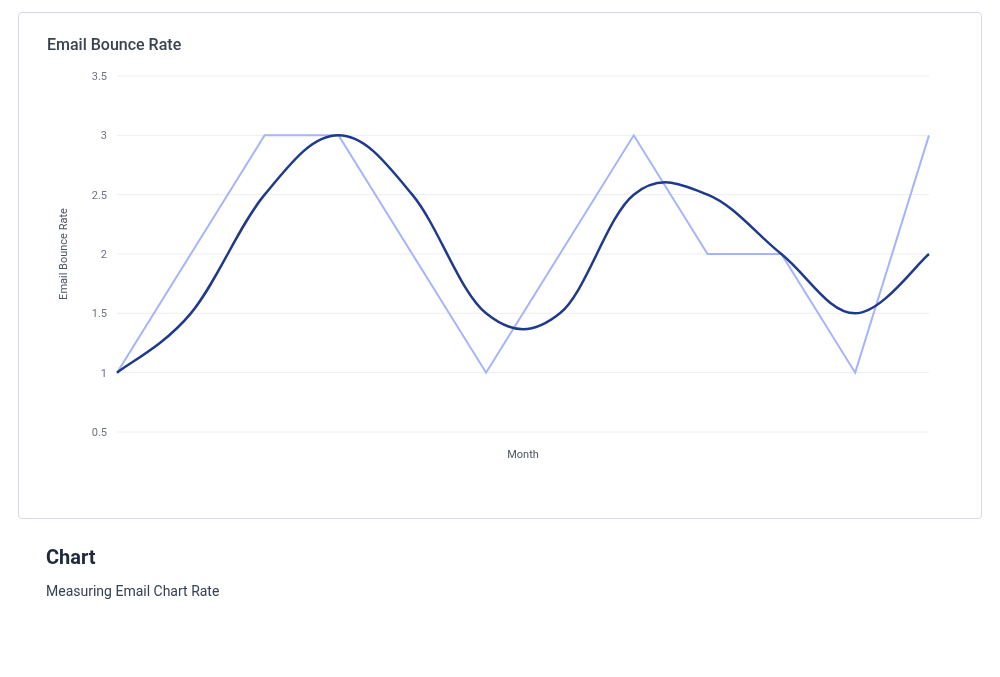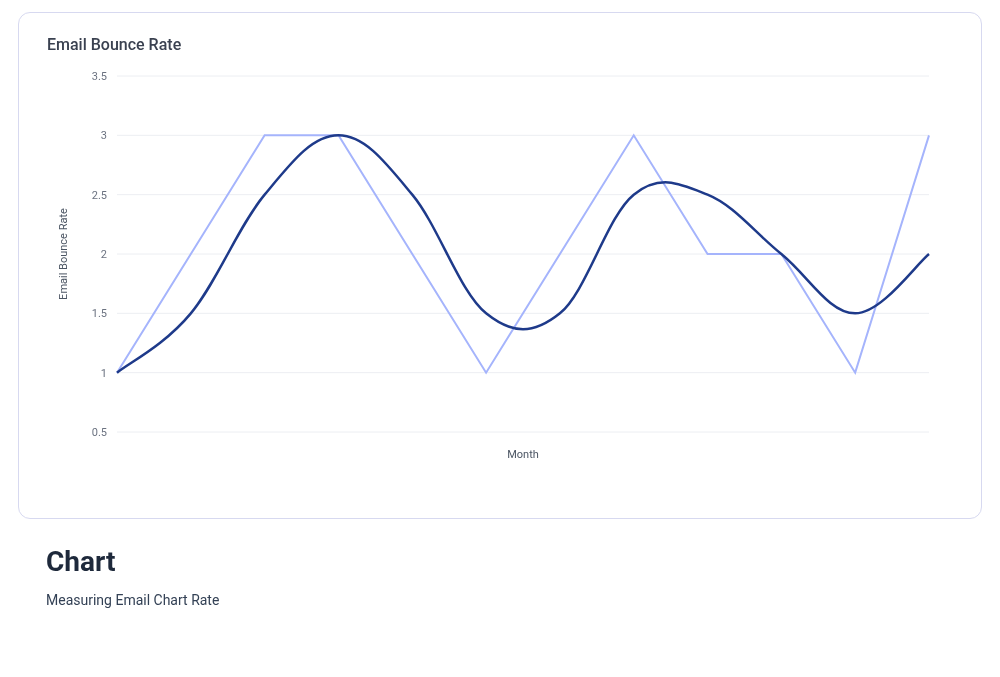--- a/index.html
+++ b/index.html
@@ -5,21 +5,21 @@
   * { box-sizing: border-box; margin: 0; padding: 0; }
   body {
     font-family: -apple-system, BlinkMacSystemFont, 'Segoe UI', Roboto, sans-serif;
     background: #ffffff;
     padding: 12px 18px;
     width: 1000px;
     color: #1e293b;
   }
   .card {
     border: 1px solid #d7d9f0;
-    border-radius: 12px;
+    border-radius: 4px;
     padding: 22px 28px 32px 28px;
     background: #ffffff;
   }
   .chart-title {
     font-size: 16px;
     font-weight: 500;
     color: #3a4150;
     margin-bottom: 12px;
   }
   .plot-wrap {
@@ -44,21 +44,21 @@
     stroke: #a5b4fc;
     stroke-width: 2;
     fill: none;
   }
   .line-dark {
     stroke: #1e3a8a;
     stroke-width: 2.5;
     fill: none;
   }
   .below-title {
-    font-size: 28px;
+    font-size: 20px;
     font-weight: 700;
     color: #1e293b;
     margin: 26px 0 14px 28px;
   }
   .below-sub {
     font-size: 14px;
     color: #334155;
     margin-left: 28px;
   }
 </style>

